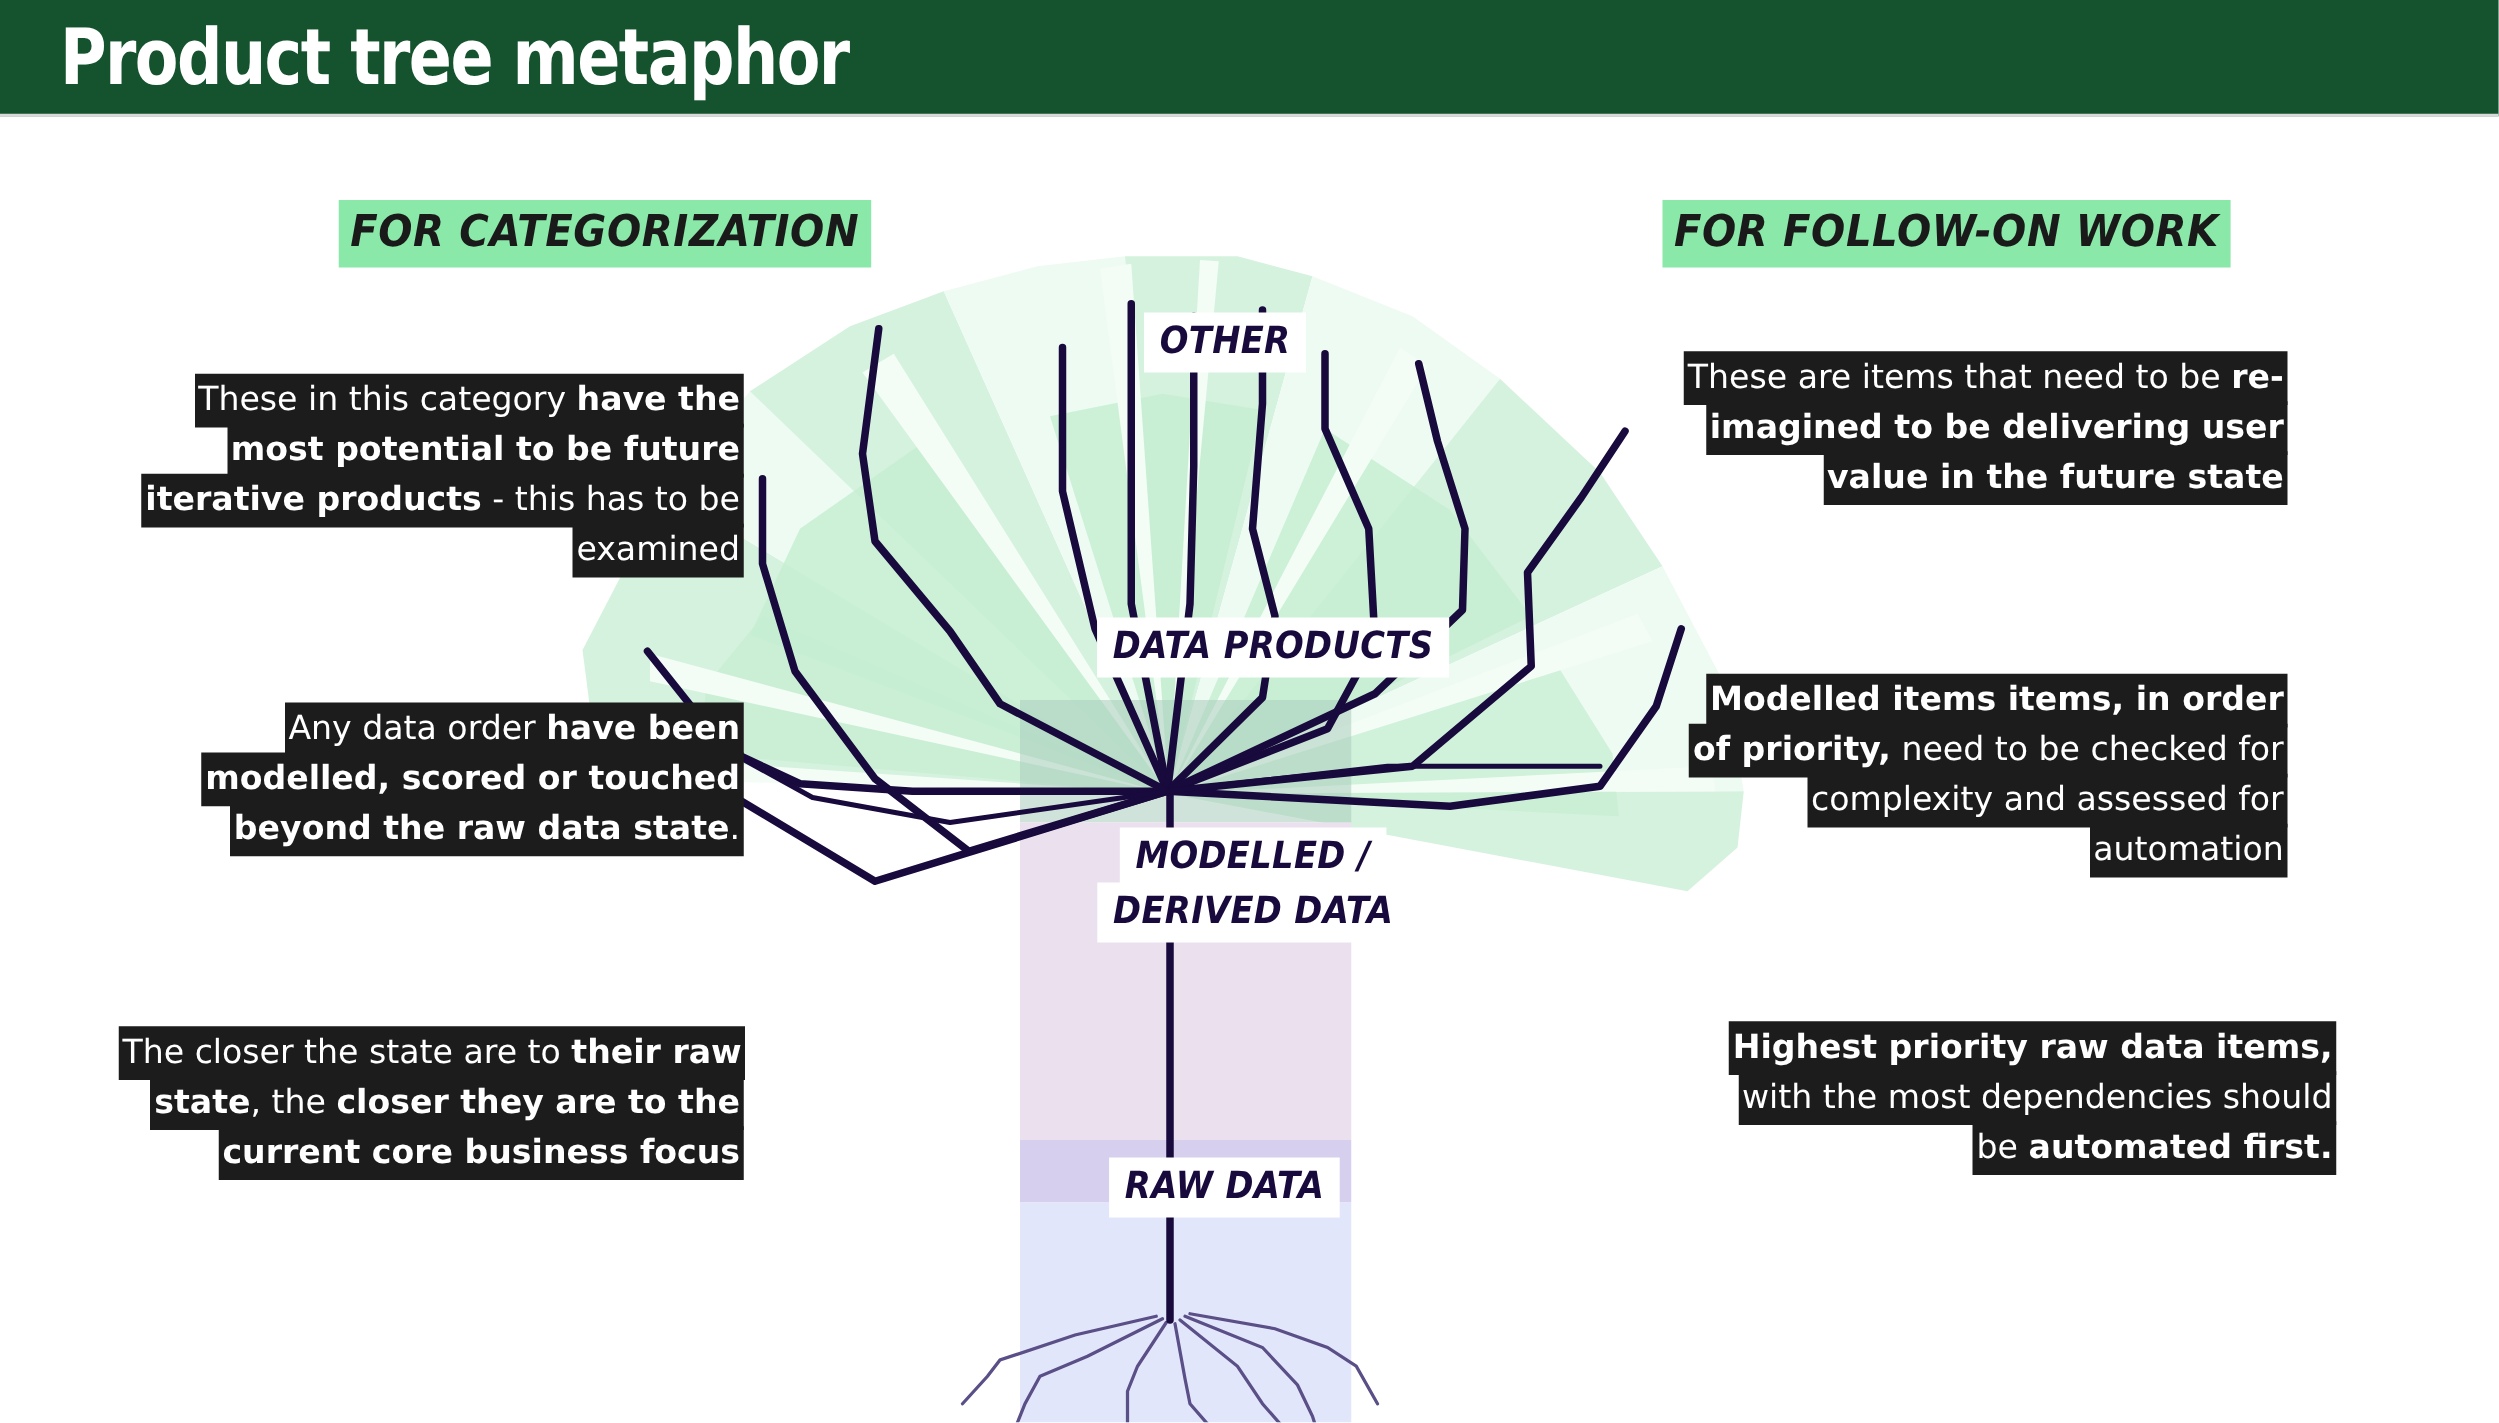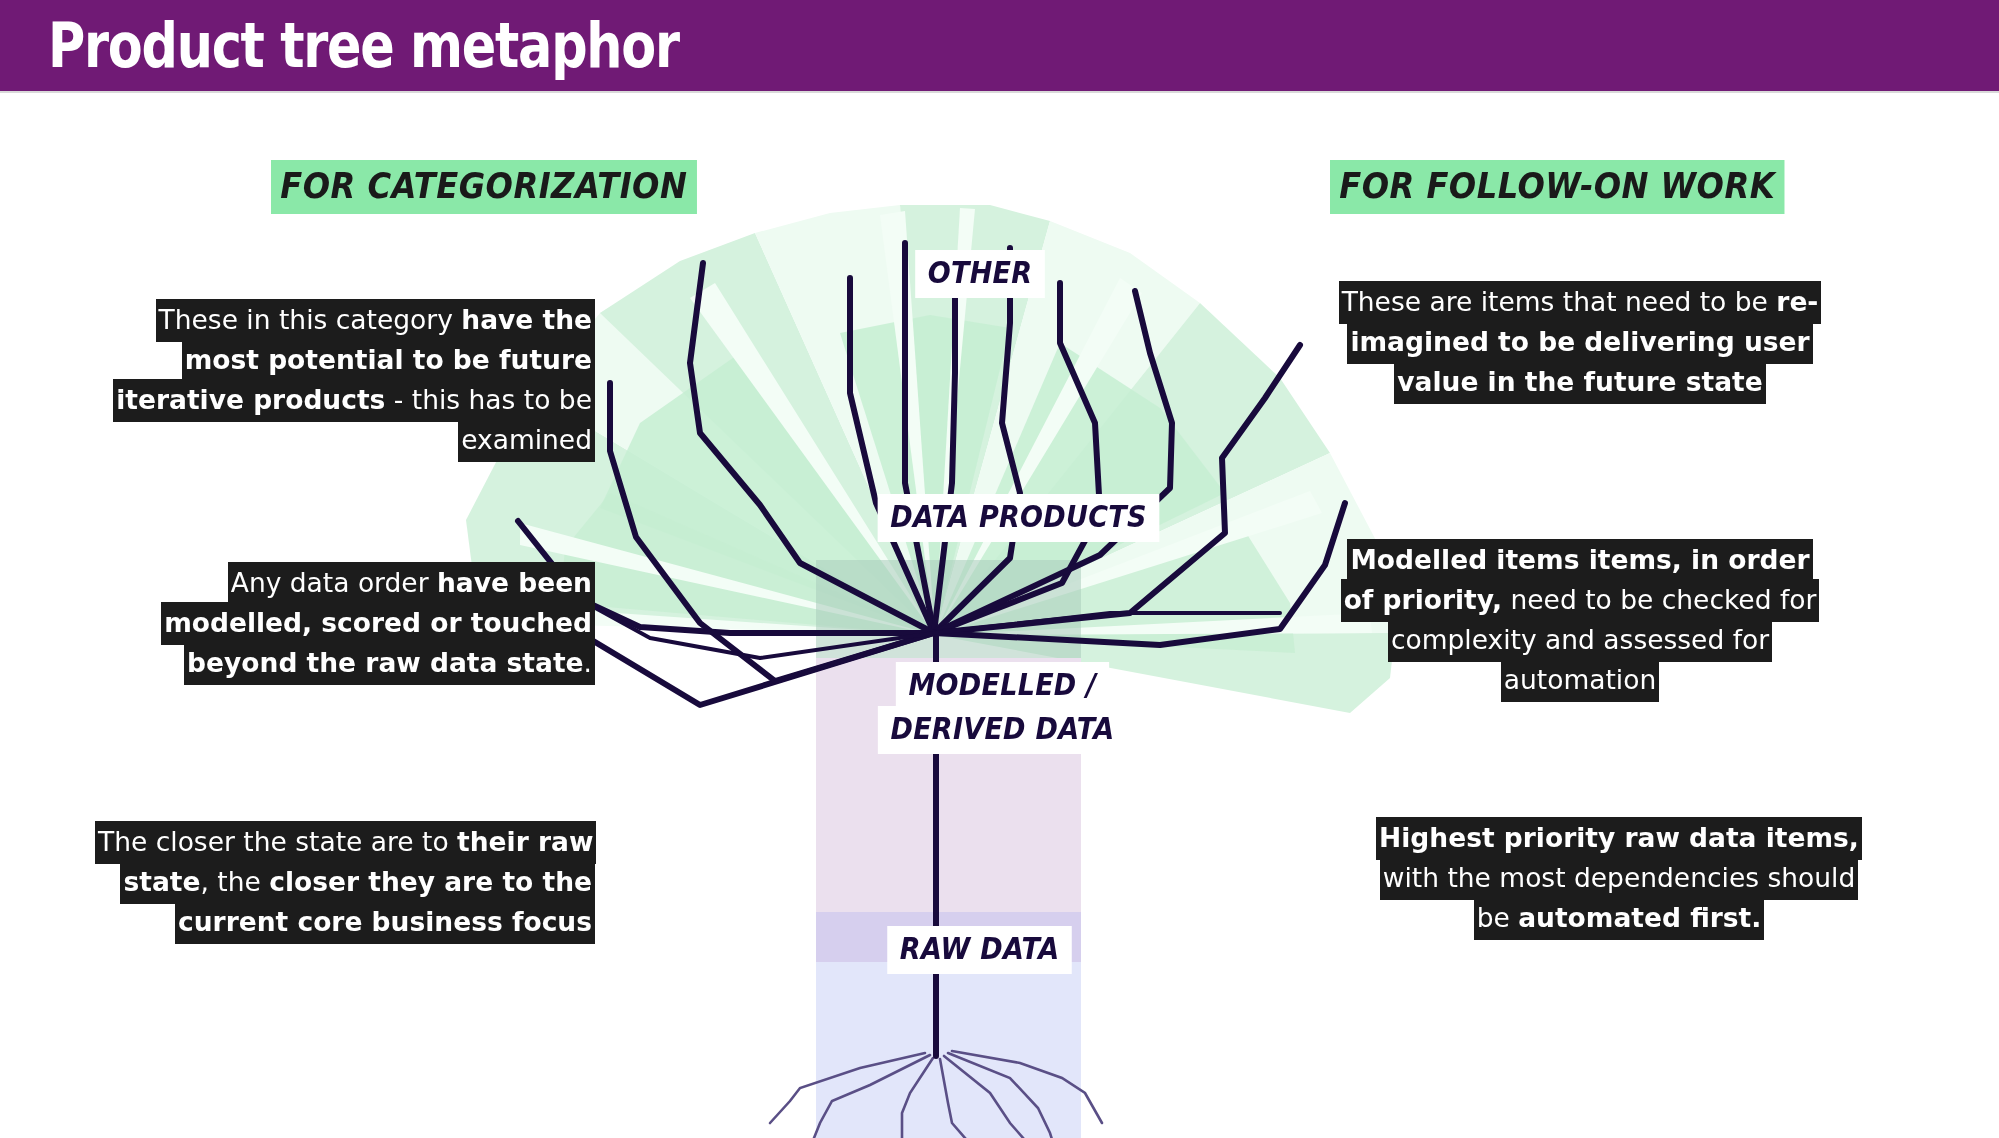--- a/index.html
+++ b/index.html
@@ -14,21 +14,21 @@
     overflow: hidden;
     position: relative;
   }
 
   
   #header-bar {
     position: absolute;
     left: 0; top: 0;
     width: 1999px;
     height: 93px;
-    background: #701a75;
+    background: #14532d;
     border-bottom: 2px solid #d9d9d9;
     box-sizing: border-box;
   }
   #page-title {
     position: absolute;
     left: 48px;
     top: 2px;
     color: #ffffff;
     font-family: "DejaVu Sans", sans-serif;
     font-weight: bold;
@@ -83,21 +83,21 @@
   }
   .annot span.hl {
     background: #1c1c1c;
     box-shadow: 0 0 0 0 #1c1c1c;
     padding: 5px 3px 7px 3px;
     box-decoration-break: clone;
     -webkit-box-decoration-break: clone;
   }
   .annot b { font-weight: bold; }
   .annot-right { text-align: right; }
-  .annot-left  { text-align: center; }
+  .annot-left  { text-align: right; }
 
   #annot-cat-1  { left:  95px; top: 300px; }
   #annot-cat-2  { left:  95px; top: 563px; }
   #annot-cat-3  { left:  95px; top: 822px; }
   #annot-fow-1  { left: 1330px; top: 282px; }
   #annot-fow-2  { left: 1330px; top: 540px; }
   #annot-fow-3  { left: 1330px; top: 818px; margin-left: 39px; }
 
   
   .node-label {

